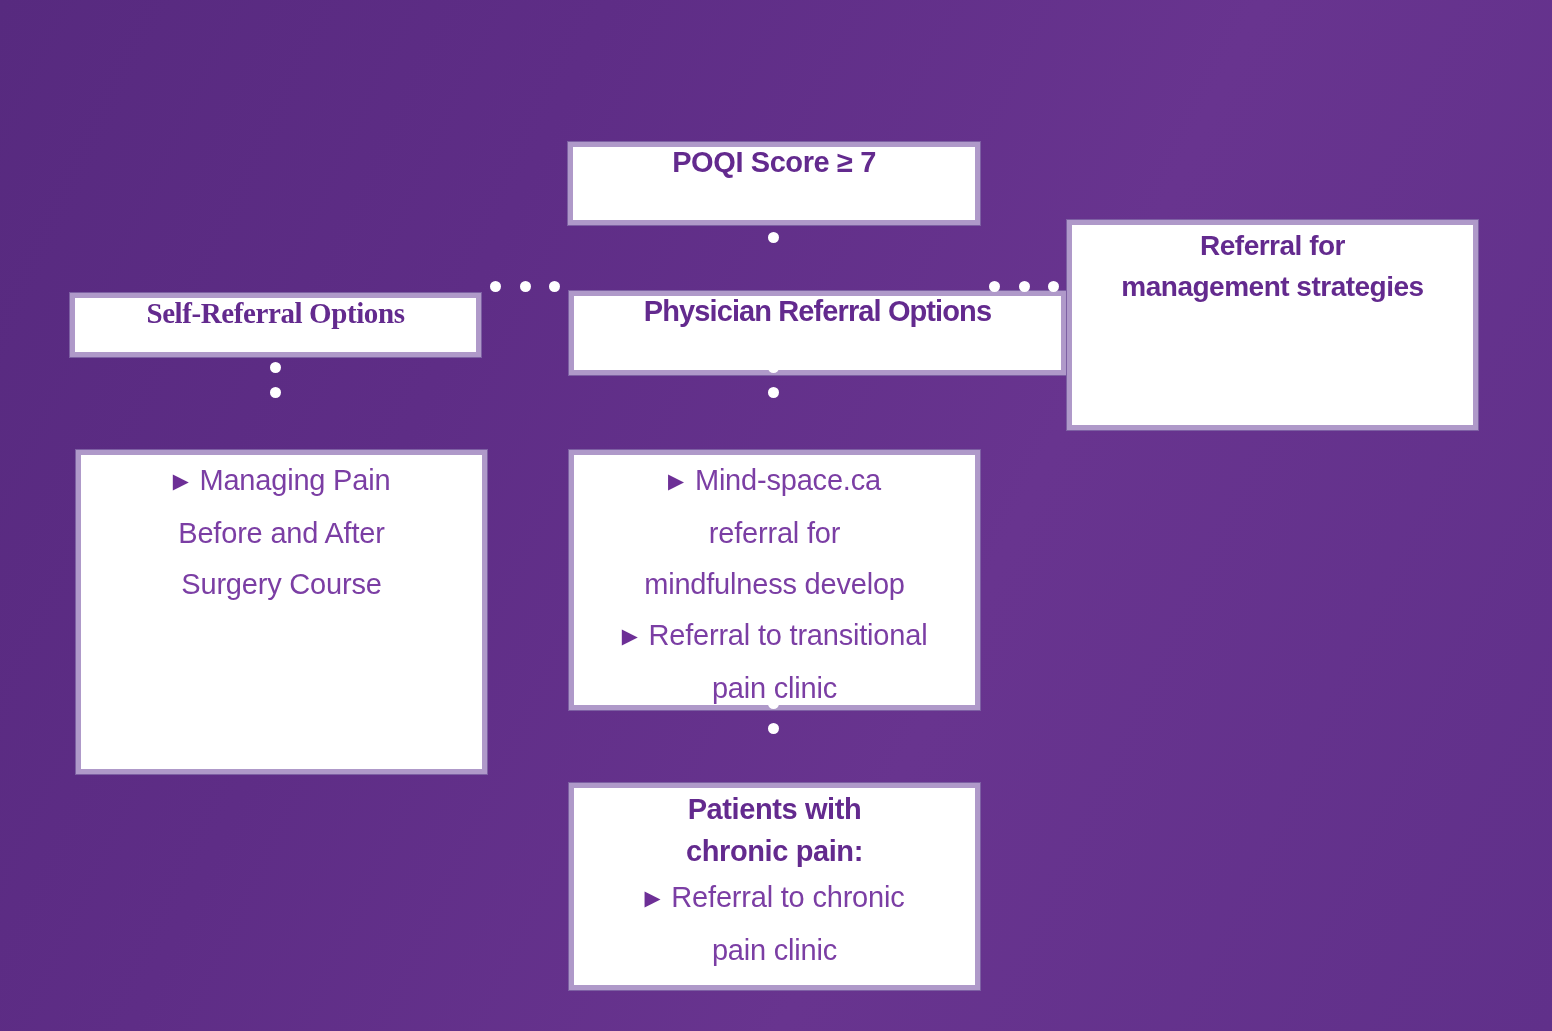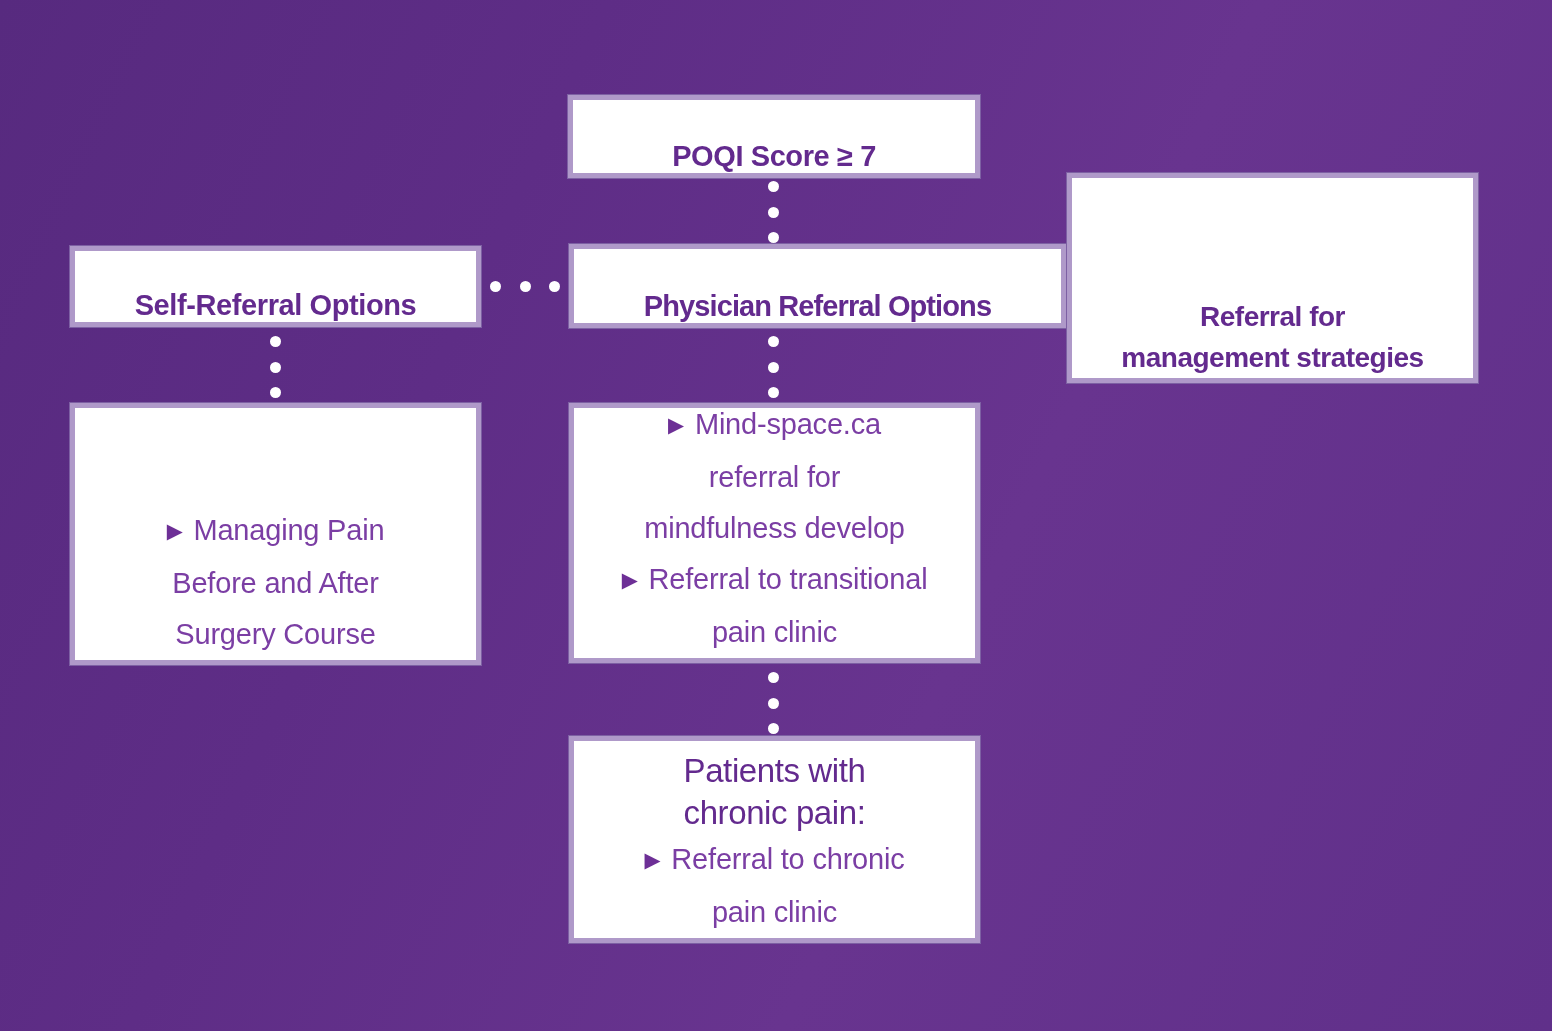--- a/index.html
+++ b/index.html
@@ -16,43 +16,44 @@
   }
   .node {
     position: absolute;
     box-sizing: border-box;
     background: #ffffff;
     border: 5px solid #af99c9;
     box-shadow: 0 0 0 1px #7d60a3;
     display: flex;
     flex-direction: column;
     align-items: center;
-    justify-content: flex-end;
+    justify-content: flex-start;
     text-align: center;
+    margin-top: 47px;
   }
   .heading {
     color: #632a8e;
     font-weight: 700;
     font-size: 29px;
     letter-spacing: -0.4px;
     line-height: 1.1;
   }
   .heading-tight { letter-spacing: -0.9px; }
   .bodyline {
     color: #7b3ea4;
     font-weight: 400;
     font-size: 29px;
     line-height: 51px;
     letter-spacing: -0.2px;
     white-space: nowrap;
   }
   .headline {
     color: #632a8e;
-    font-weight: 400;
-    font-size: 33px;
+    font-weight: 700;
+    font-size: 29px;
     line-height: 42px;
     letter-spacing: -0.4px;
     white-space: nowrap;
   }
   .rightline {
     color: #632a8e;
     font-weight: 700;
     font-size: 28px;
     line-height: 41px;
     letter-spacing: -0.5px;
@@ -89,21 +90,21 @@
   <div class="node" style="left:568px; top:95px; width:412px; height:83px;">
     <div class="heading">POQI Score ≥ 7</div>
   </div>
 
   <div class="connector vertical" style="left:768px; top:181px;">
     <div class="dot"></div>
     <div class="dot"></div>
     <div class="dot"></div>
   </div>
 
-  <div class="node" style="left:70px; top:246px; width:411px; height:81px;">
+  <div class="node" style="left:70px; top:246px; width:411px; height:64px;font-family:Liberation Serif, serif;">
     <div class="heading">Self-Referral Options</div>
   </div>
 
   <div class="connector horizontal" style="left:490px; top:281px;">
     <div class="dot"></div>
     <div class="dot"></div>
     <div class="dot"></div>
   </div>
 
   <div class="node" style="left:569px; top:244px; width:497px; height:84px;">
@@ -126,21 +127,21 @@
     <div class="dot"></div>
     <div class="dot"></div>
   </div>
 
   <div class="connector vertical" style="left:768px; top:336px;">
     <div class="dot"></div>
     <div class="dot"></div>
     <div class="dot"></div>
   </div>
 
-  <div class="node" style="left:70px; top:403px; width:411px; height:262px;">
+  <div class="node" style="left:76px; top:403px; width:411px; height:324px;">
     <div class="bodyline"><span class="bullet">▶</span><span>Managing Pain</span></div>
     <div class="bodyline"><span>Before and After</span></div>
     <div class="bodyline"><span>Surgery Course</span></div>
   </div>
 
   <div class="node" style="left:569px; top:403px; width:411px; height:260px;">
     <div class="bodyline"><span class="bullet">▶</span><span>Mind-space.ca</span></div>
     <div class="bodyline"><span>referral for</span></div>
     <div class="bodyline"><span>mindfulness develop</span></div>
     <div class="bodyline"><span class="bullet">▶</span><span>Referral to transitional</span></div>

